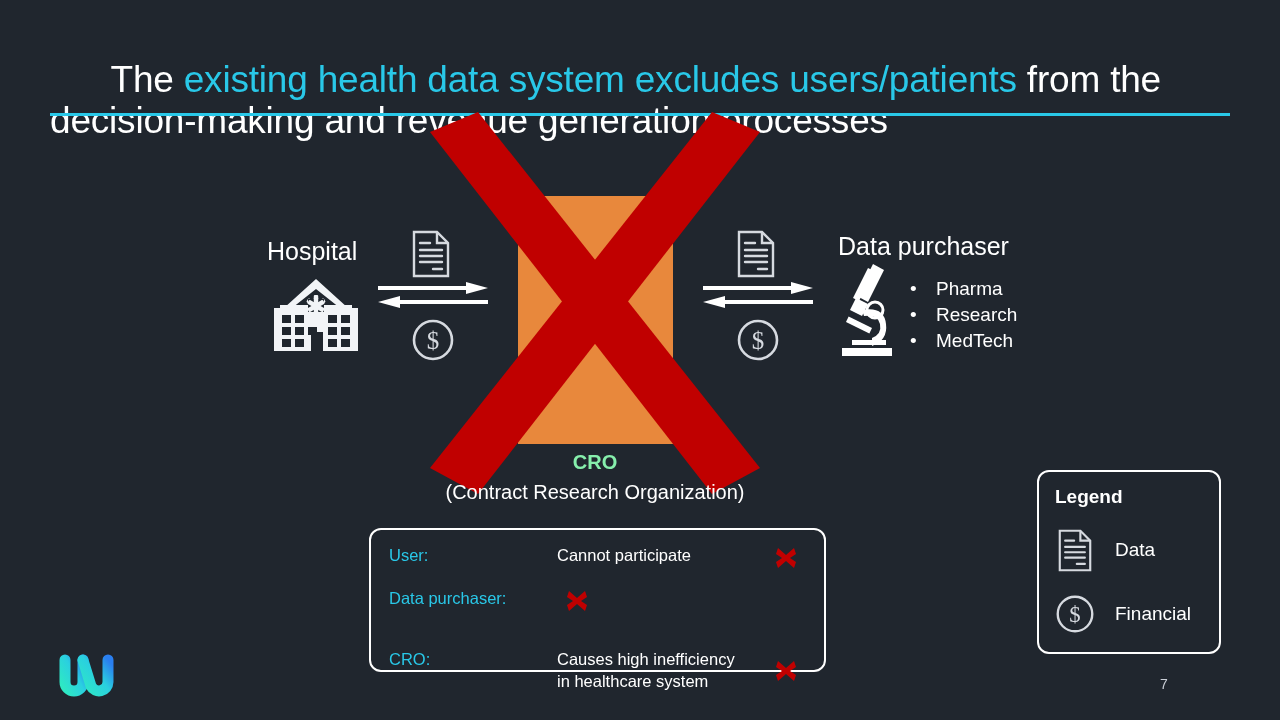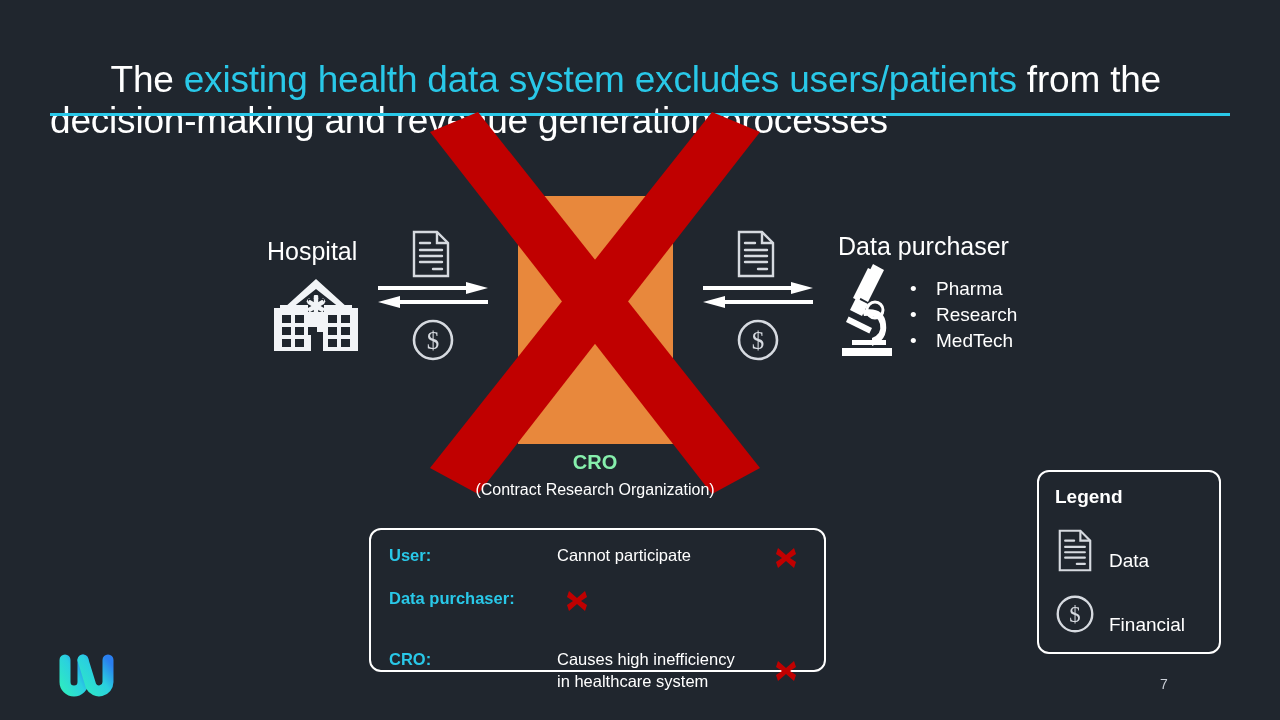--- a/index.html
+++ b/index.html
@@ -82,57 +82,57 @@
     width: 155px; height: 248px;
     background: #e8883c;
   }
   .cro-x { position: absolute; left: 430px; top: 112px; width: 330px; height: 382px; }
   .cro-name {
     position: absolute; left: 420px; top: 451px; width: 350px;
     text-align: center; font-size: 20px; font-weight: bold; color: #86efac;
   }
   .cro-sub {
     position: absolute; left: 370px; top: 481px; width: 450px;
-    text-align: center; font-size: 16px; color: #ffffff;
+    text-align: center; font-size: 20px; color: #ffffff;
   }
 
   
   .info-box {
     position: absolute; left: 369px; top: 528px;
     width: 457px; height: 144px;
     border: 2px solid #ffffff;
     border-radius: 12px;
     box-sizing: border-box;
     padding: 14px 18px 0 18px;
   }
   .info-row { display: flex; align-items: flex-start; margin-bottom: 16px; }
   .info-row:last-child { margin-bottom: 0; margin-top: 34px; }
   .info-key {
     width: 168px; flex: 0 0 168px;
-    color: #29c8e8; font-weight: bold; font-size: 16.5px; line-height: 22px;
+    color: #29c8e8; font-weight: normal; font-size: 16.5px; line-height: 22px;
   }
   .info-val {
     flex: 1 1 auto; color: #ffffff; font-size: 16.5px; line-height: 22px;
     white-space: pre-line;
   }
   .info-x { flex: 0 0 40px; display: flex; justify-content: center; padding-top: 1px; }
   .info-x svg { width: 26px; height: 26px; }
   .info-row.tall .info-x { align-self: center; }
 
   
   .legend-box {
     position: absolute; left: 1037px; top: 470px;
     width: 184px; height: 184px;
     border: 2px solid #ffffff;
     border-radius: 12px;
     box-sizing: border-box;
     padding: 14px 8px 0 16px;
   }
   .legend-title { font-size: 19px; font-weight: bold; color: #ffffff; }
-  .legend-row { display: flex; align-items: flex-end; gap: 14px; margin-top: 20px; }
+  .legend-row { display: flex; align-items: center; gap: 20px; margin-top: 20px; }
   .legend-row .li-icon { width: 40px; height: 44px; flex: 0 0 40px; display:flex; align-items:center; justify-content:center;}
   .legend-row .li-label { font-size: 19px; color: #ffffff; }
 
   
   .logo { position: absolute; left: 55px; top: 652px; width: 64px; height: 48px; }
   .page-num {
     position: absolute; left: 1160px; top: 676px;
     font-size: 14px; color: #c9ced6;
   }
 </style>

